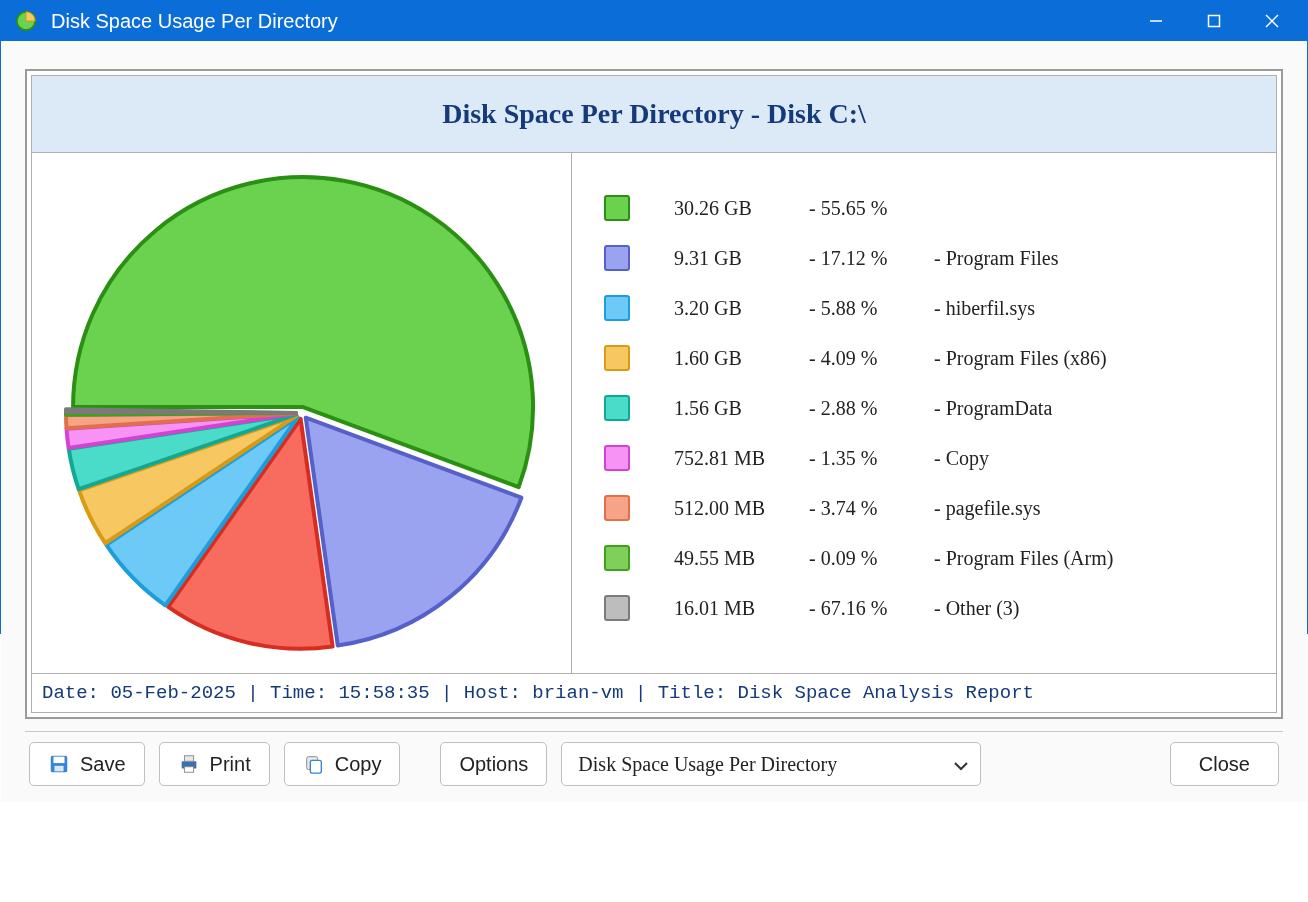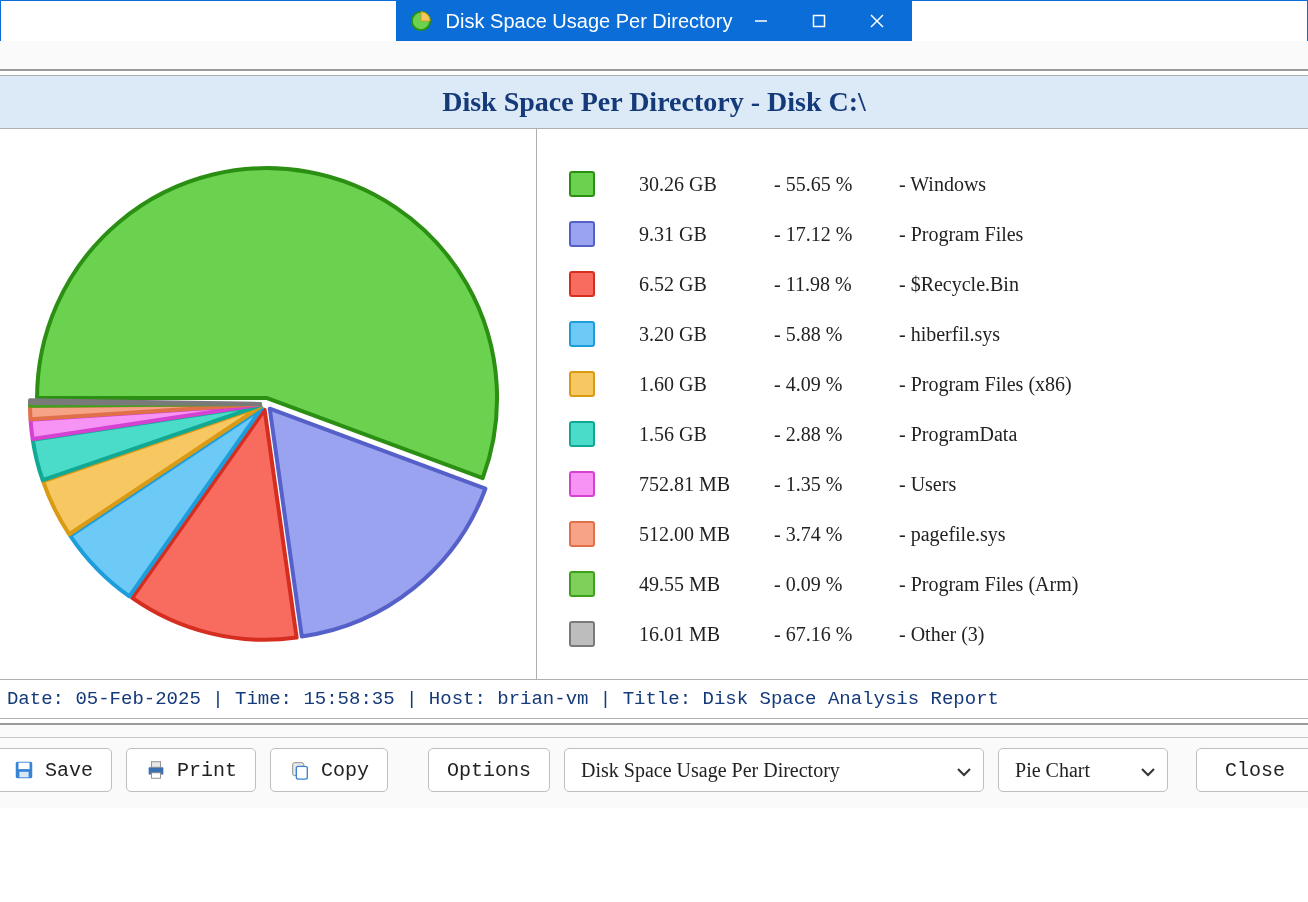--- a/index.html
+++ b/index.html
@@ -10,21 +10,20 @@
     height: 902px;
     overflow: hidden;
   }
   .window {
     width: 1308px;
     height: 634px;
     background: #fff;
     border: 1px solid #0a6dd8;
     display: flex;
     flex-direction: column;
-    align-items: center;
   }
   .titlebar {
     height: 45px;
     background: #0a6dd8;
     color: #fff;
     display: flex;
     align-items: center;
     padding: 0 6px 0 14px;
     font-size: 20px;
   }
@@ -62,21 +61,21 @@
     display:flex;
     flex-direction:column;
   }
   .chart-title {
     background: #dceaf7;
     border-bottom: 1px solid #b0b0b0;
     text-align: center;
     font-size: 28px;
     font-weight: bold;
     color: #153a7a;
-    padding: 10px 0;
+    padding: 22px 0;
     font-family: Georgia, "Times New Roman", serif;
   }
   .chart-body {
     flex: 1;
     display: flex;
   }
   .pie-panel {
     width: 540px;
     border-right: 1px solid #b0b0b0;
     display:flex;
@@ -125,21 +124,21 @@
     border: 1px solid #bfbfbf;
     border-radius: 5px;
     height: 44px;
     padding: 0 18px;
     display: flex;
     align-items: center;
     gap: 10px;
     font-size: 20px;
     color: #222;
     cursor: pointer;
-    font-family: Liberation Mono, monospace;
+    font-family: Liberation Sans, sans-serif;
   }
   .btn .ico { width:22px; height:22px; display:inline-block; }
   .select {
     background: #fff;
     border: 1px solid #bfbfbf;
     border-radius: 5px;
     height: 44px;
     padding: 0 12px 0 16px;
     display: flex;
     align-items: center;
@@ -203,35 +202,28 @@
                 <path d="M 244.00398451776783 260.2186283074813 L 14.494956315890619 275.23881385327024 A 230 230 0 0 1 14.010523420460714 261.952944449791 Z" fill="#f7a387" stroke="#e0704a" stroke-width="4" stroke-linejoin="round"></path>
                 <path d="M 244.00000712012576 260.0092434549012 L 14.00654602281864 261.7435595972109 A 230 230 0 0 1 14.002294059075979 258.9835794324193 Z" fill="#7fd05a" stroke="#3fa01e" stroke-width="4" stroke-linejoin="round"></path>
                 <path d="M 244.00032819563242 259.9372446028074 L 14.00261513458264 258.9115805803255 A 230 230 0 0 1 14.031482444086635 256.15174810938083 Z" fill="#bdbdbd" stroke="#7a7a7a" stroke-width="4" stroke-linejoin="round"></path>
               </svg>
           </div>
           <div class="legend-panel" id="legend-panel">
               <div class="legend-row">
                 <span class="swatch" style="background: rgb(106, 210, 78); border-color: rgb(42, 143, 18);"></span>
                 <span class="leg-size">30.26 GB</span>
                 <span class="leg-pct">-  55.65 %</span>
-                <span class="leg-name">-   Windows</span>
               </div>
               <div class="legend-row">
                 <span class="swatch" style="background: rgb(154, 163, 239); border-color: rgb(85, 96, 201);"></span>
                 <span class="leg-size">9.31 GB</span>
                 <span class="leg-pct">-  17.12 %</span>
                 <span class="leg-name">-   Program Files</span>
               </div>
               <div class="legend-row">
-                <span class="swatch" style="background: rgb(248, 107, 95); border-color: rgb(213, 46, 32);"></span>
-                <span class="leg-size">6.52 GB</span>
-                <span class="leg-pct">-  11.98 %</span>
-                <span class="leg-name">-   $Recycle.Bin</span>
-              </div>
-              <div class="legend-row">
                 <span class="swatch" style="background: rgb(109, 201, 246); border-color: rgb(30, 157, 219);"></span>
                 <span class="leg-size">3.20 GB</span>
                 <span class="leg-pct">-  5.88 %</span>
                 <span class="leg-name">-   hiberfil.sys</span>
               </div>
               <div class="legend-row">
                 <span class="swatch" style="background: rgb(247, 199, 98); border-color: rgb(217, 154, 20);"></span>
                 <span class="leg-size">1.60 GB</span>
                 <span class="leg-pct">-  4.09 %</span>
                 <span class="leg-name">-   Program Files (x86)</span>
@@ -239,21 +231,21 @@
               <div class="legend-row">
                 <span class="swatch" style="background: rgb(74, 220, 201); border-color: rgb(18, 169, 148);"></span>
                 <span class="leg-size">1.56 GB</span>
                 <span class="leg-pct">-  2.88 %</span>
                 <span class="leg-name">-   ProgramData</span>
               </div>
               <div class="legend-row">
                 <span class="swatch" style="background: rgb(247, 147, 245); border-color: rgb(213, 66, 210);"></span>
                 <span class="leg-size">752.81 MB</span>
                 <span class="leg-pct">-  1.35 %</span>
-                <span class="leg-name">-   Users</span>
+                <span class="leg-name">-   Copy</span>
               </div>
               <div class="legend-row">
                 <span class="swatch" style="background: rgb(247, 163, 135); border-color: rgb(224, 112, 74);"></span>
                 <span class="leg-size">512.00 MB</span>
                 <span class="leg-pct">-  3.74 %</span>
                 <span class="leg-name">-   pagefile.sys</span>
               </div>
               <div class="legend-row">
                 <span class="swatch" style="background: rgb(127, 208, 90); border-color: rgb(63, 160, 30);"></span>
                 <span class="leg-size">49.55 MB</span>
@@ -309,28 +301,20 @@
         <span>Options</span>
       </div>
       <div class="select" style="width:420px">
         <span class="sel-text">Disk Space Usage Per Directory</span>
         <span class="caret">
           <svg width="14" height="10" viewBox="0 0 14 10">
               <path d="M1 2 L7 8 L13 2" fill="none" stroke="#333" stroke-width="2"></path>
             </svg>
         </span>
       </div>
-      <div class="select" style="width:170px">
-        <span class="sel-text">Pie Chart</span>
-        <span class="caret">
-          <svg width="14" height="10" viewBox="0 0 14 10">
-              <path d="M1 2 L7 8 L13 2" fill="none" stroke="#333" stroke-width="2"></path>
-            </svg>
-        </span>
-      </div>
       <div style="flex:1"></div>
       <div class="btn" style="padding:0 28px">
         <span>Close</span>
       </div>
     </div>
 
   </div>
 </div>
 
 </body></html>

